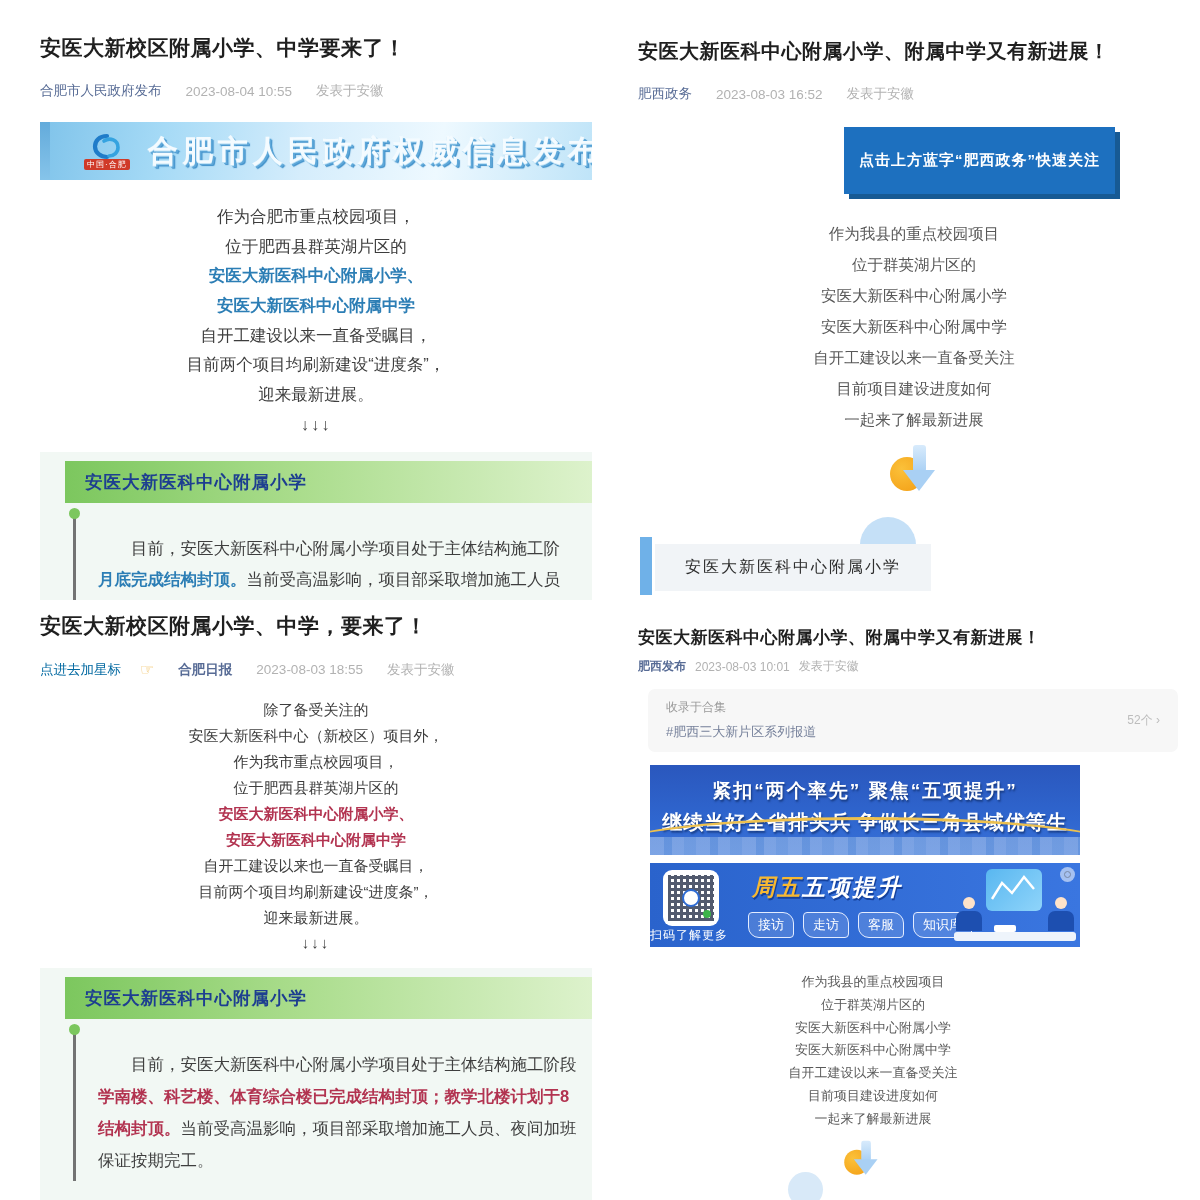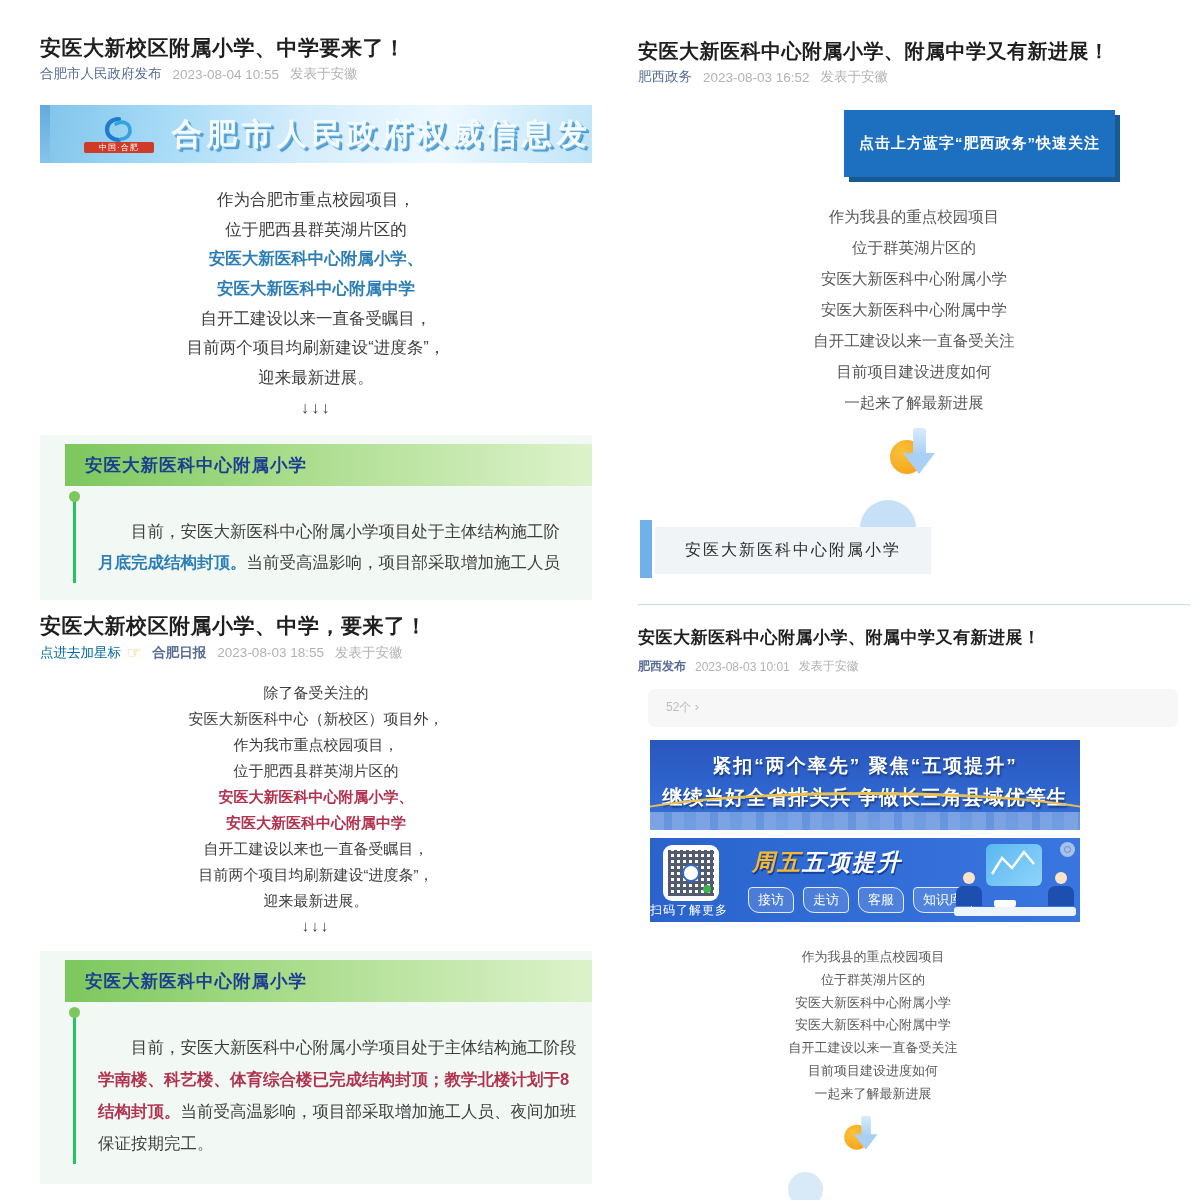--- a/index.html
+++ b/index.html
@@ -7,54 +7,54 @@
     font-family:"Liberation Sans", sans-serif; }
   .article { position:absolute; overflow:hidden; background:#fff; }
   #art-a { left:40px;  top:34px;  width:552px; height:566px; }
   #art-b { left:638px; top:38px;  width:552px; height:568px; }
   #art-c { left:40px;  top:612px; width:552px; height:588px; }
   #art-d { left:638px; top:626px; width:552px; height:574px; }
 
   .title { font-size:21px; color:#1f1f1f; font-weight:600; letter-spacing:.5px; }
   #art-b .title { font-size:20px; }
   #art-d .title { font-size:17px; }
-  .meta { margin-top:3px; font-size:13.5px; color:#b2b2b2; display:flex; align-items:center; gap:11px; white-space:nowrap; }
+  .meta { margin-top:20px; font-size:13.5px; color:#b2b2b2; display:flex; align-items:center; gap:24px; white-space:nowrap; }
   #art-d .meta { font-size:12px; margin-top:9px; gap:9px; }
   .account { color:#576b95; }
   .account.bold { font-weight:600; }
   .star-hint { color:#0369a1; }
   .hand-ic { color:#f0bd5a; font-size:16px; margin-left:-5px; }
 
   
   .gov-banner { margin-top:22px; height:58px; position:relative; display:flex; align-items:center; overflow:hidden;
     background:linear-gradient(100deg,#7fc3ea 0%,#a5daf6 22%,#d5edfc 48%,#eef9ff 72%,#bfe4f8 100%); }
   .gov-banner::before { content:""; position:absolute; left:0; top:0; bottom:0; width:10px;
     background:linear-gradient(180deg,#63abdb,#86c4ea); }
   .gov-logo { margin-left:44px; display:flex; flex-direction:column; align-items:center; }
   .gov-badge { margin-top:-2px; background:#d03a28; color:#fff; font-size:8px; line-height:11px;
-    padding:0 15px; border-radius:2px; letter-spacing:1px; white-space:nowrap; }
+    padding:0 3px; border-radius:2px; letter-spacing:1px; white-space:nowrap; }
   .gov-text { margin-left:18px; font-size:30px; font-weight:700; letter-spacing:5px; white-space:nowrap;
     color:#f4fbff; text-shadow:0 1px 0 #bfe2f6, 2px 2px 0 #5fa8d9, 3px 3px 1px #3e8fc9; }
 
   
   .intro { text-align:center; color:#3d3d3d; }
   .intro-a { margin-top:22px; font-size:16.5px; }
   .intro-a .line { line-height:1.8; }
   .intro-c { margin-top:18px; font-size:15px; }
   .intro-c .line { line-height:1.73; }
   .c-blue { color:#2c7eb5; font-weight:700; }
   .c-red  { color:#b23350; font-weight:700; }
   .arrows { letter-spacing:2px; color:#3d3d3d; }
 
   
   .green-sec { margin-top:12px; background:#f2f8f4; padding:9px 0 20px 0; }
   .green-head { margin-left:25px; width:527px; padding:9px 16px 9px 20px;
     background:linear-gradient(90deg,#7cc75e 0%,#abdd8d 45%,#ddf2cc 100%);
     color:#1d3e90; font-weight:700; font-size:17.5px; letter-spacing:1px; white-space:nowrap; }
-  .green-body { margin:14px 0 0 33px; position:relative; border-left:3px solid #22c55e; padding:16px 0 4px 22px; }
+  .green-body { margin:14px 0 0 33px; position:relative; border-left:3px solid #737373; padding:16px 0 4px 22px; }
   .green-dot { position:absolute; left:-7px; top:-9px; width:11px; height:11px; border-radius:50%; background:#7cc75e; }
   .gline { font-size:16.5px; color:#3e3e3e; line-height:1.93; white-space:nowrap; }
   .seg-blue { color:#2c7eb5; font-weight:700; }
   .seg-red  { color:#b23350; font-weight:700; }
 
   
   .follow-btn { display:inline-block; margin:24px 0 0 206px; background:#1d70bf; color:#fff;
     font-size:15px; font-weight:600; letter-spacing:1px; padding:24px 15px;
     box-shadow:5px 5px 0 #175a94; border:none; cursor:pointer; white-space:nowrap; }
   .intro-b { margin-top:24px; font-size:15.5px; color:#585858; }
@@ -232,20 +232,24 @@
 </section>
 
 <section class="article" id="art-d">
   <h1 class="title">安医大新医科中心附属小学、附属中学又有新进展！</h1>
   <div class="meta">
     <span class="account bold">肥西发布</span>
     <span>2023-08-03 10:01</span>
     <span>发表于安徽</span>
   </div>
   <div class="coll-card">
+    <div>
+      <div class="coll-label">收录于合集</div>
+      <div class="coll-name">#肥西三大新片区系列报道</div>
+    </div>
     <div class="coll-count">
       <span>52个</span> <span>›</span>
     </div>
   </div>
   <div class="banner1">
     <div class="b1-l1">紧扣“两个率先”  聚焦“五项提升”</div>
     <div class="b1-l2">继续当好全省排头兵  争做长三角县域优等生</div>
     <div class="b1-sky"></div>
     <div class="b1-curve"></div>
   </div>

